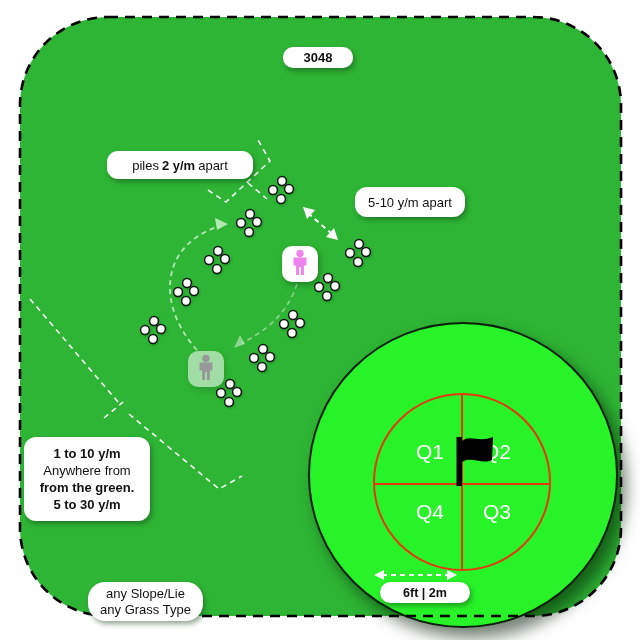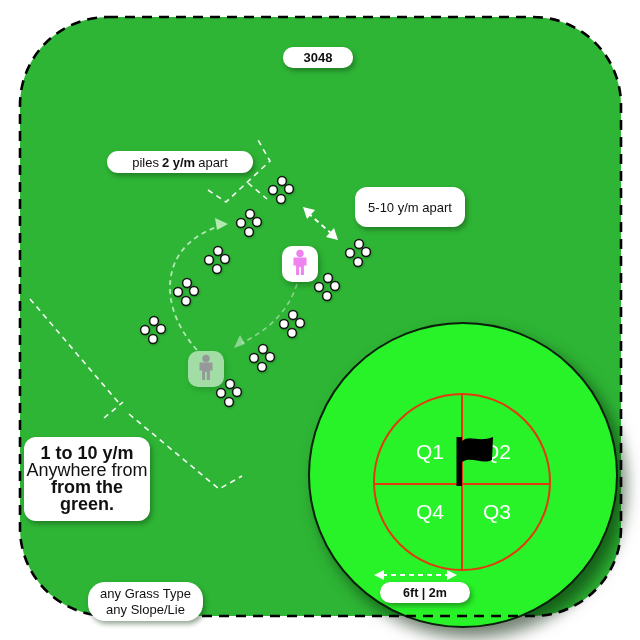--- a/index.html
+++ b/index.html
@@ -37,27 +37,27 @@
 
   .pill{
     position:absolute;background:#ffffff;color:var(--ink);
     border-radius:12px;display:flex;align-items:center;justify-content:center;
     box-shadow:2px 3px 5px rgba(20,60,20,.45);
     font-size:13px;white-space:nowrap;z-index:5;
   }
   .pill .b{font-weight:bold;}
   .pill .gap{margin:8px 3px;}
   .badge{left:283px;top:47px;width:70px;height:21px;font-weight:bold;border-radius:10px;}
-  .piles-pill{left:107px;top:151px;width:146px;height:22px;border-radius:11px;}
-  .spacing-pill{left:355px;top:187px;width:110px;height:40px;border-radius:12px;}
+  .piles-pill{left:107px;top:151px;width:146px;height:28px;border-radius:11px;}
+  .spacing-pill{left:355px;top:187px;width:110px;height:30px;border-radius:12px;}
   .measure-pill{left:380px;top:582px;width:90px;height:21px;border-radius:11px;font-weight:bold;font-size:12.5px;}
   .info-box{
     position:absolute;left:24px;top:437px;width:122px;background:#fff;border-radius:12px;
     box-shadow:2px 3px 5px rgba(20,60,20,.45);padding:8px 2px;text-align:center;
-    font-size:18px;line-height:17px;color:var(--ink);z-index:5;
+    font-size:13px;line-height:17px;color:var(--ink);z-index:5;
   }
   .info-box .ln{display:block;font-weight:bold;}
   .info-box .ln.normal{font-weight:normal;}
   .footer-pill{
     position:absolute;left:88px;top:582px;width:115px;background:#fff;border-radius:17px;
     box-shadow:2px 3px 5px rgba(20,60,20,.45);padding:4px 0;text-align:center;
     font-size:13px;line-height:15.5px;color:var(--ink);z-index:5;
   }
   .footer-pill .ln{display:block;}
 </style>
@@ -194,24 +194,25 @@
   </div>
 
   <div class="pill spacing-pill">
     <span>5-10 y/m apart</span>
   </div>
 
   <div class="info-box">
     <span class="ln">1 to 10 y/m</span>
     <span class="ln normal">Anywhere from</span>
     <span class="ln">from the green.</span>
+    <span class="ln">5 to 30 y/m</span>
   </div>
 
   <div class="footer-pill">
+    <span class="ln">any Slope/Lie</span>
     <span class="ln">any Grass Type</span>
-    <span class="ln">any Slope/Lie</span>
   </div>
 
   <div class="pill measure-pill">
     <span>6ft | 2m</span>
   </div>
 
 </div>
 
 </body></html>

